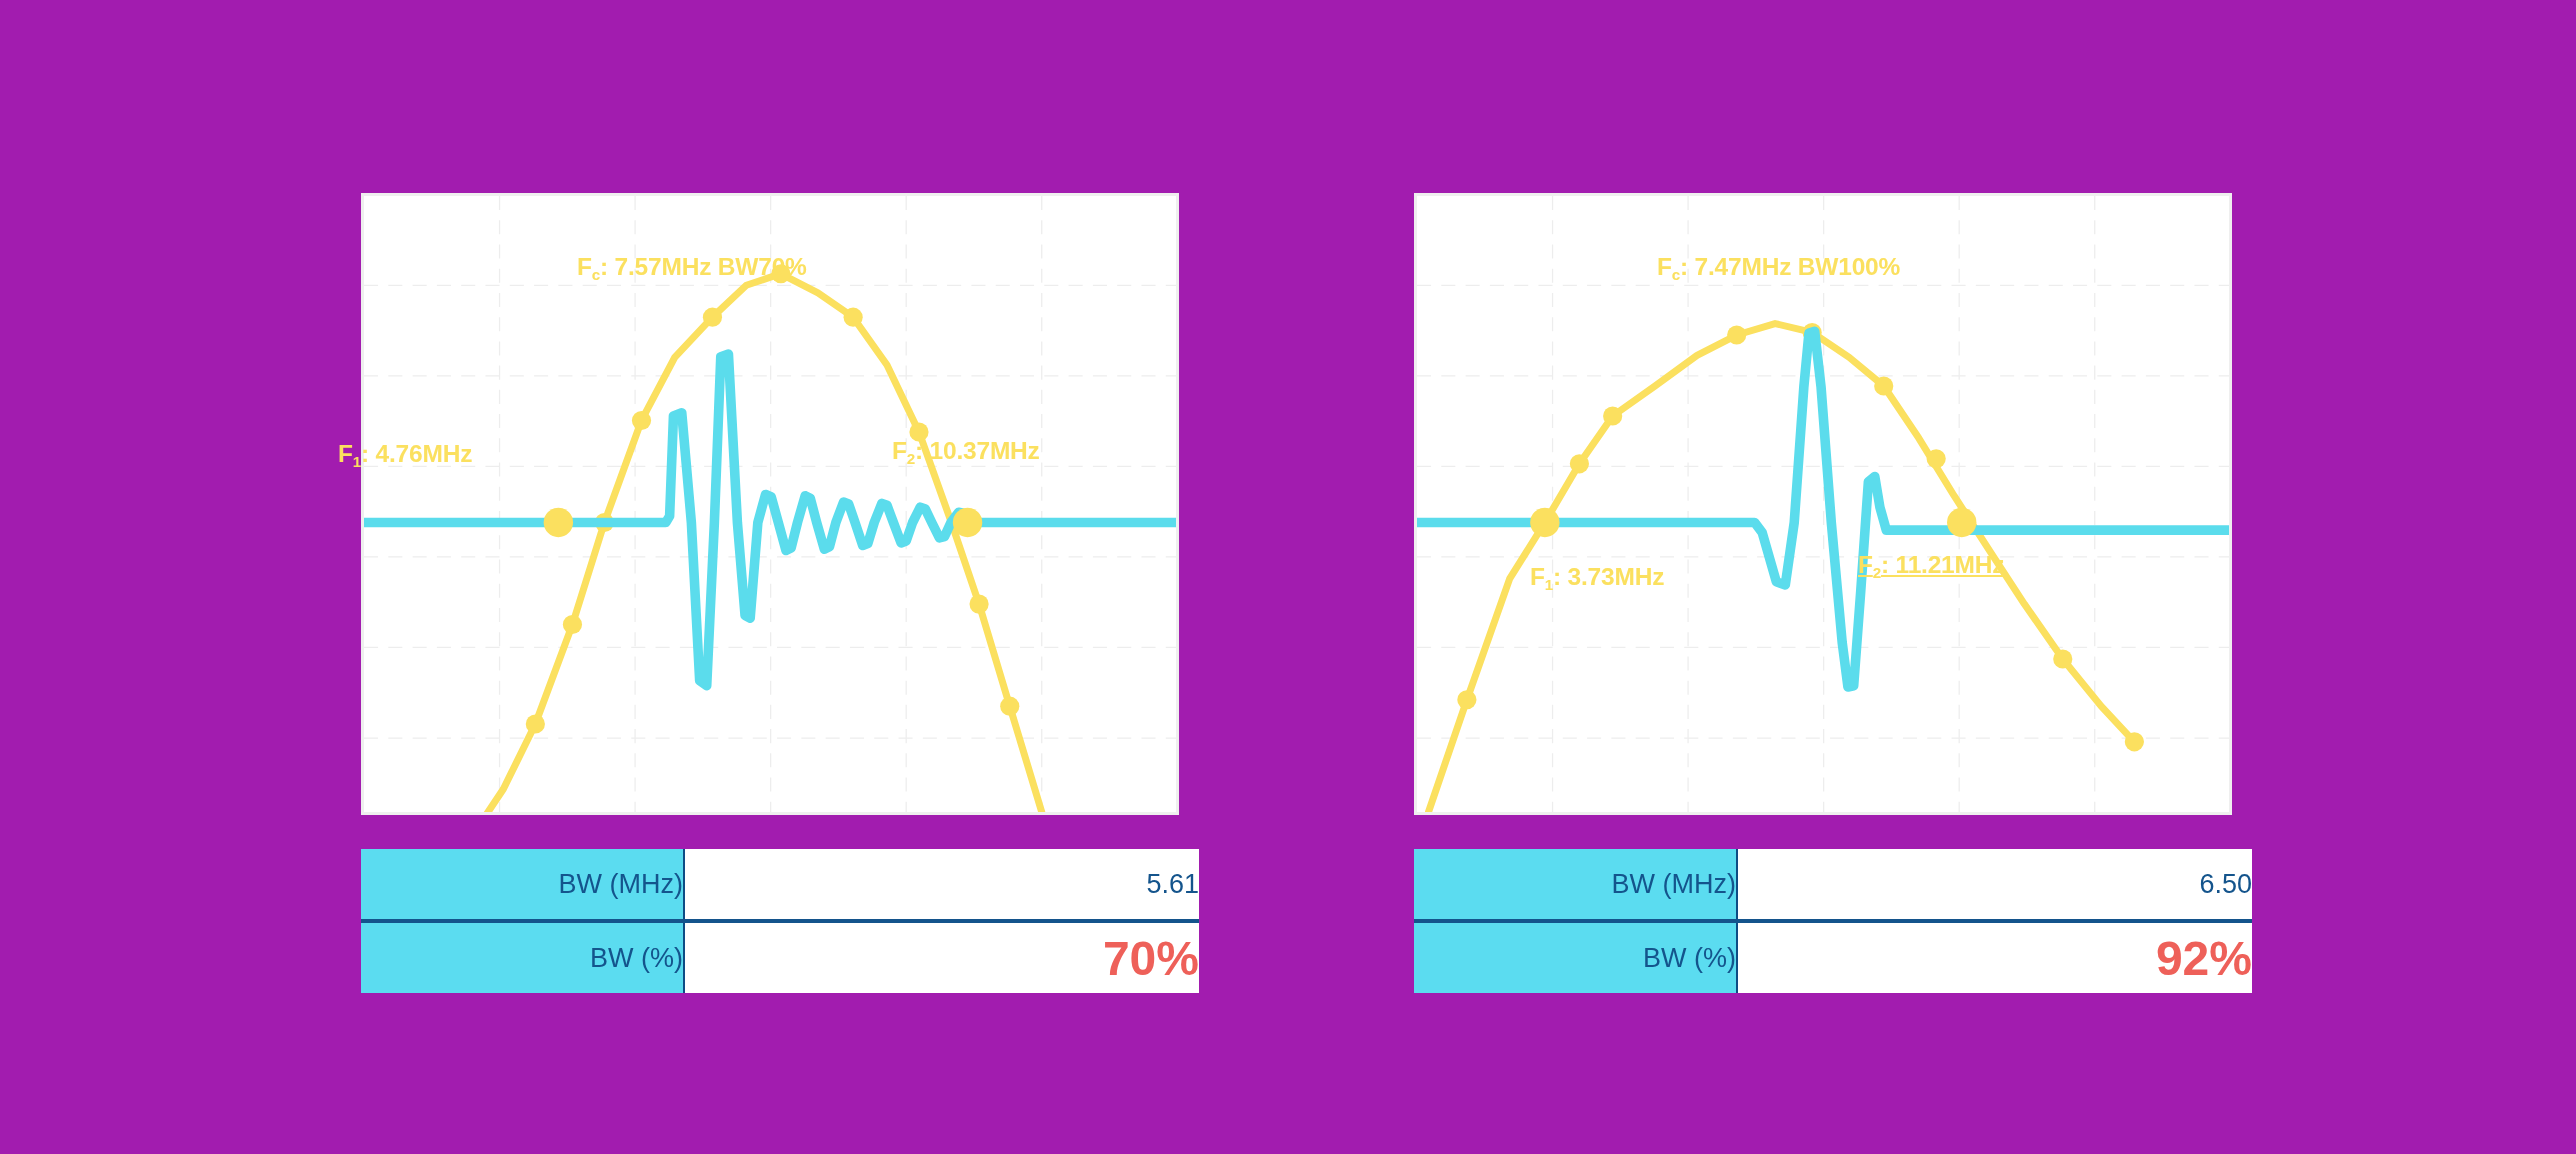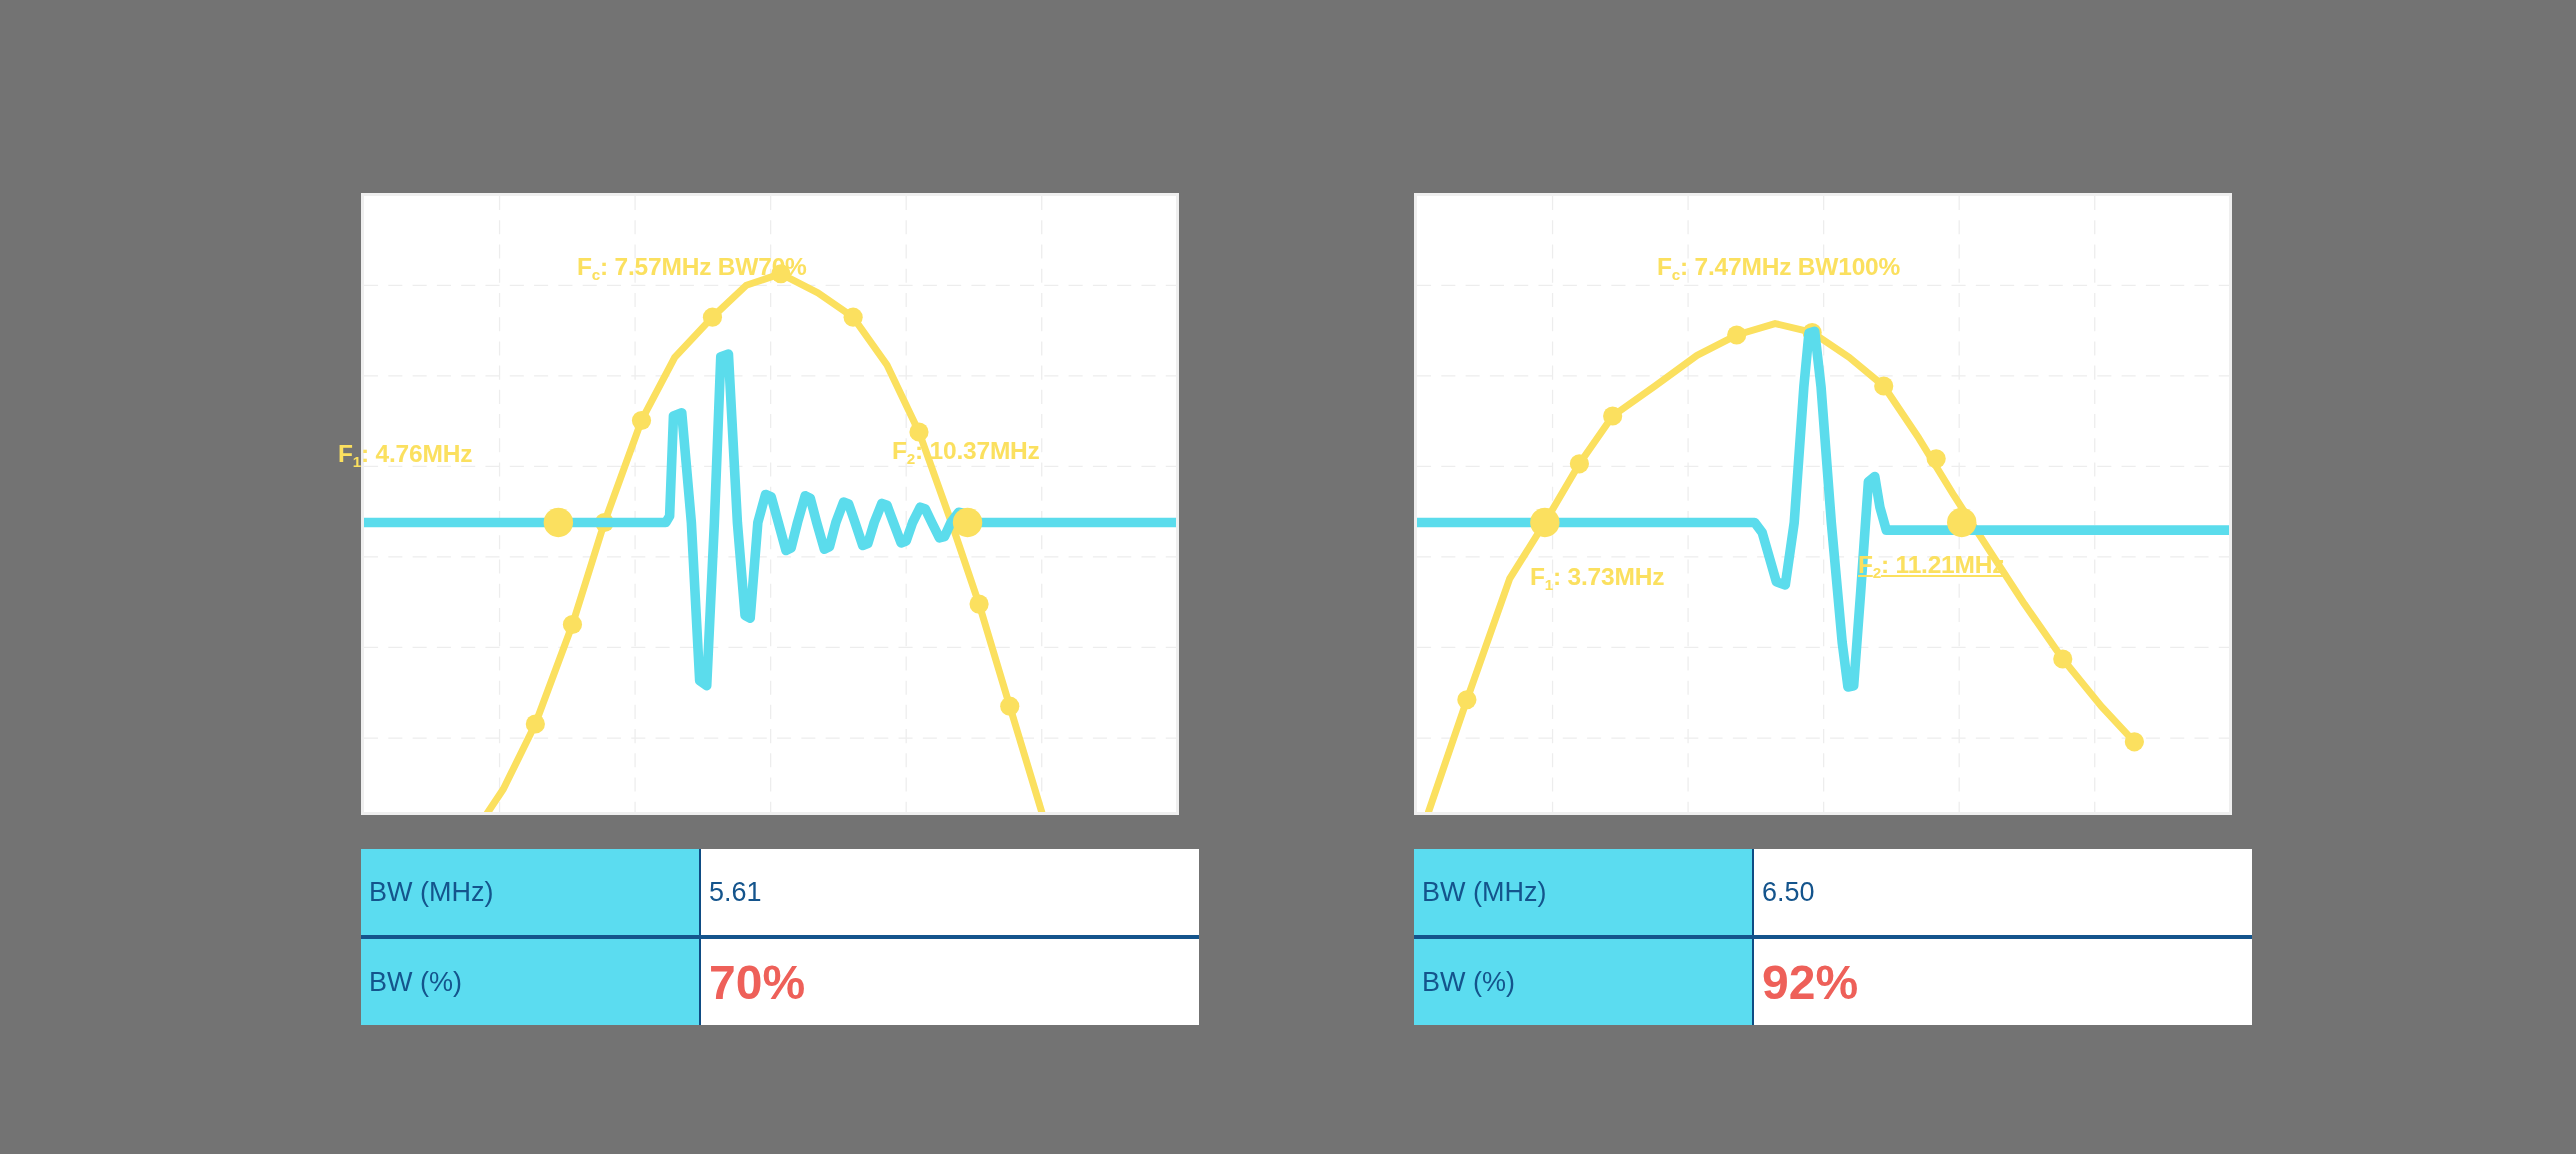--- a/index.html
+++ b/index.html
@@ -13,21 +13,21 @@
     font-family: "Liberation Sans", sans-serif;
     overflow: hidden;
     position: relative;
   }
 
   .stage {
     position: absolute;
     left: 0; top: 0;
     width: 2576px;
     height: 1154px;
-    background: #737373;
+    background: #a21caf;
   }
 
   .panel {
     position: absolute;
     top: 193px;
     width: 818px;
   }
   .panel-left  { left: 361px; }
   .panel-right { left: 1414px; }
 
@@ -84,24 +84,24 @@
 
   
   .bw-table {
     position: absolute;
     top: 656px;
     left: 0;
     width: 838px;
     border-collapse: collapse;
   }
   .bw-table td {
-    padding: 8px;
+    padding: 0;
     height: 70px;
     vertical-align: middle;
-    text-align: left;
+    text-align: right;
   }
   .th-cell {
     width: 322px;
     background: #5BDCF0;
     color: #14548C;
     font-size: 27px;
     font-weight: normal;
     border-right: 2.6px solid #0E4C84;
     font-family: "Liberation Sans", sans-serif;
   }

